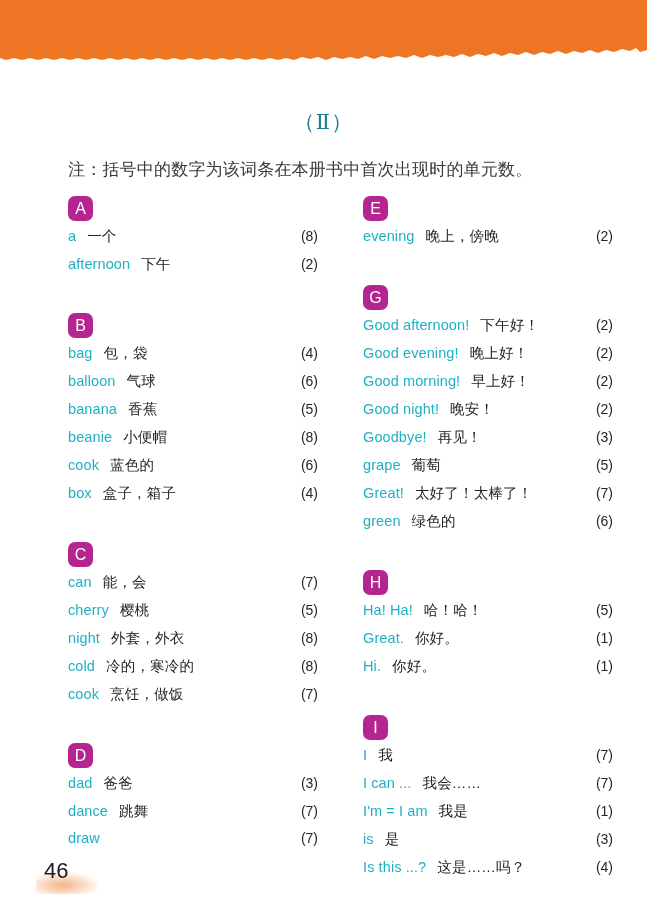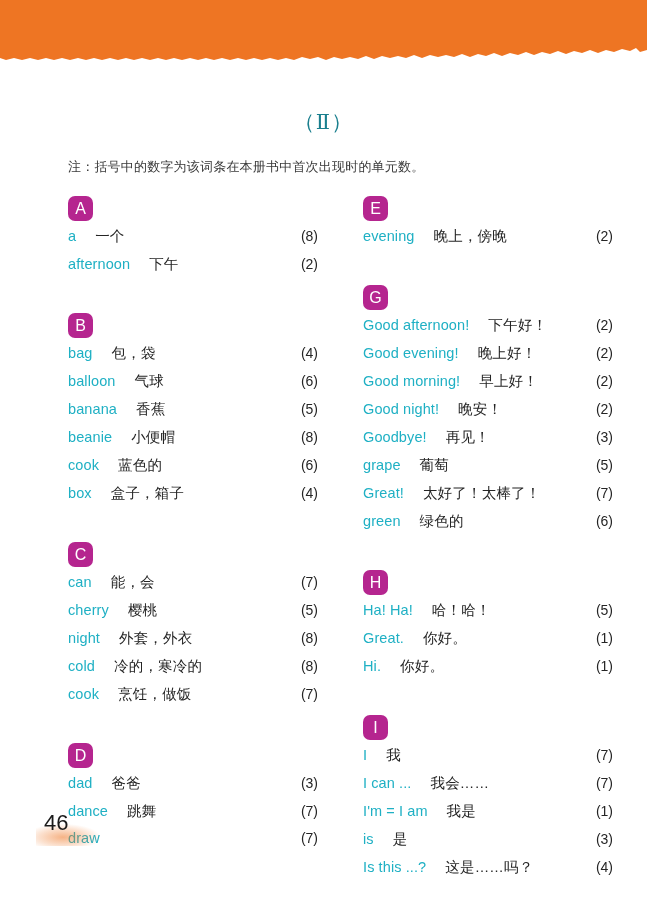--- a/index.html
+++ b/index.html
@@ -36,21 +36,21 @@
     font-family: "Liberation Serif", "DejaVu Serif", serif;
     font-size: 21px;
     letter-spacing: 1px;
   }
 
   #note-line {
     position: absolute;
     top: 158px;
     left: 68px;
     color: #3a3a3a;
-    font-size: 13px;
+    font-size: 17px;
     letter-spacing: 0.2px;
     white-space: nowrap;
   }
 
   
   #columns {
     position: absolute;
     top: 196px;
     left: 0;
     width: 647px;
@@ -86,38 +86,38 @@
     white-space: nowrap;
   }
   .entry .en {
     color: #1fb0c4;
     font-size: 14.5px;
     letter-spacing: 0.1px;
   }
   .entry .zh {
     color: #252525;
     font-size: 14.5px;
-    margin-left: 19px;
+    margin-left: 11px;
     letter-spacing: 0.2px;
   }
   .entry .unit {
     margin-left: auto;
     color: #252525;
     font-size: 14px;
     min-width: 26px;
     text-align: right;
   }
 
   .group-gap { height: 24px; }
 
   
   #page-number-wrap {
     position: absolute;
     left: 36px;
-    top: 810px;
+    top: 858px;
     width: 70px;
     height: 40px;
   }
   #page-number-glow {
     position: absolute;
     left: 0; top: 14px;
     width: 64px; height: 22px;
     background: radial-gradient(ellipse at 42% 60%, rgba(238,117,35,0.55) 0%, rgba(238,117,35,0.22) 45%, rgba(238,117,35,0) 72%);
   }
   #page-number {

